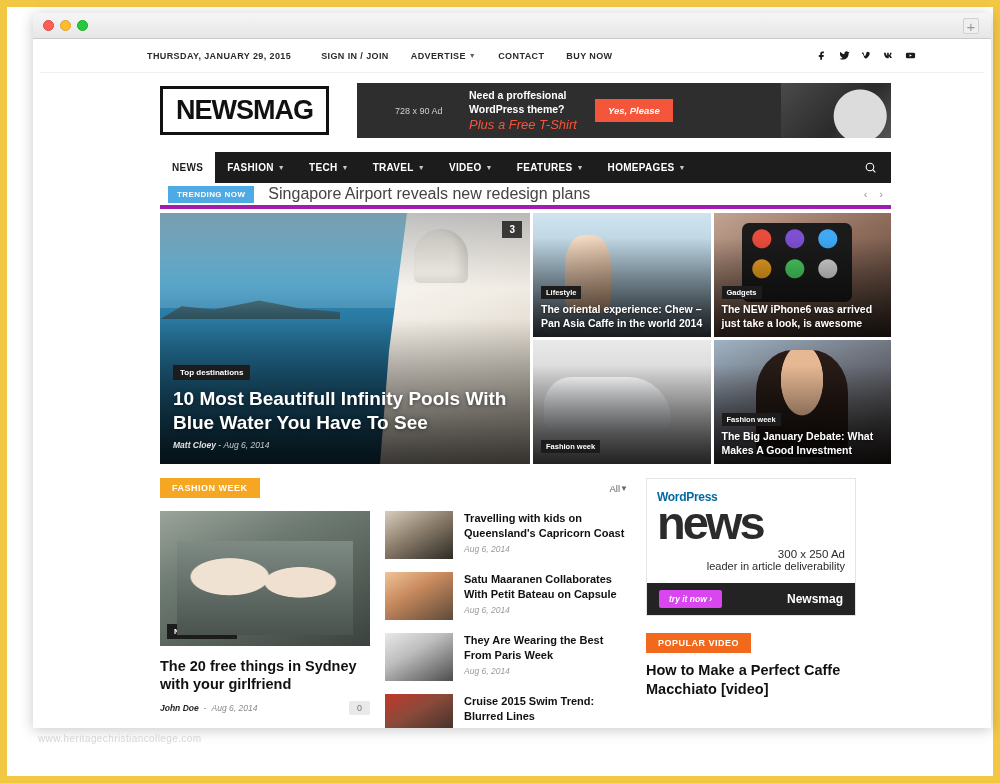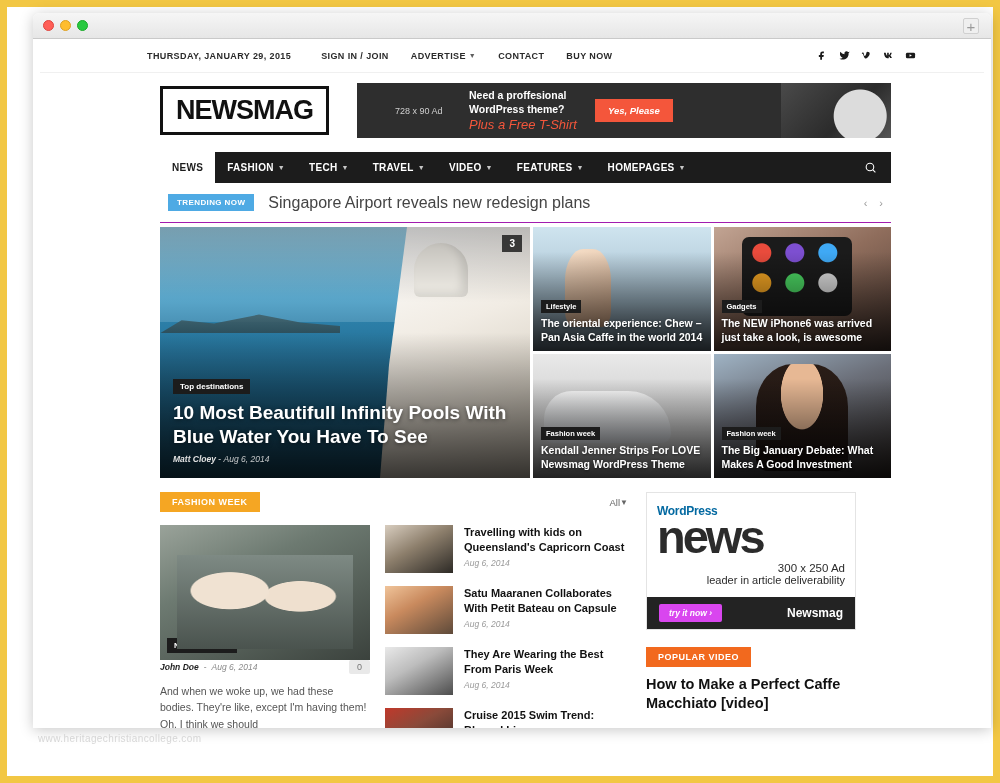--- a/index.html
+++ b/index.html
@@ -135,22 +135,22 @@
   .mainnav .item.active { background: #fff; color: #1c1c1c; }
   .mainnav .search {
     margin-left: auto; display: flex; align-items: center;
     padding: 0 14px;
   }
   .mainnav .search svg { width: 13px; height: 13px; stroke: #fff; fill: none; stroke-width: 2; }
 
   
   .trending {
     margin: 0 93px 0 120px;
-    height: 40px;
-    border-bottom: 1px solid #a21caf;
+    height: 26px;
+    border-bottom: 4px solid #a21caf;
     display: flex; align-items: center;
     padding: 0 4px 0 8px;
   }
   .badge-trend {
     background: #4eaae4; color: #fff;
     font-size: 8px; font-weight: bold; letter-spacing: .4px;
     padding: 4px 9px; text-transform: uppercase;
   }
   .trend-text { font-size: 16px; color: #444; margin-left: 14px; }
   .trend-arrows { margin-left: auto; display: flex; gap: 12px; color: #9a9a9a; font-size: 11px; padding-right: 4px;}
@@ -493,21 +493,20 @@
                 <h3>The NEW iPhone6 was arrived just take a look, is awesome</h3>
               </div>
             </div>
           </div>
           <div class="hrow">
             <div class="card">
               <div class="img-car"></div>
               <div class="grad"></div>
               <div class="meta">
                 <span class="cat-badge">Fashion week</span>
-                <h3>Kendall Jenner Strips For LOVE Newsmag WordPress Theme</h3>
               </div>
             </div>
             <div class="card">
               <div class="img-fashion"></div>
               <div class="grad"></div>
               <div class="meta">
                 <span class="cat-badge">Fashion week</span>
                 <h3>The Big January Debate: What Makes A Good Investment</h3>
               </div>
             </div>
@@ -524,20 +523,21 @@
               <span>All</span>
               <span class="cv">▼</span>
             </div>
           </div>
 
           <div class="two">
             <div class="feature">
               <div class="imgbox">
                 <span class="cat-badge">New York 2014</span>
               </div>
+              <h2>The 20 free things in Sydney with your girlfriend</h2>
               <div class="fbyline">
                 <b>John Doe</b>
                 <span>-</span>
                 <i style="margin-left:5px">Aug 6, 2014</i>
                 <span class="cmt">0</span>
               </div>
               <p class="excerpt">And when we woke up, we had these bodies. They're like, except I'm having them! Oh, I think we should</p>
             </div>
 
             <div class="listcol">

